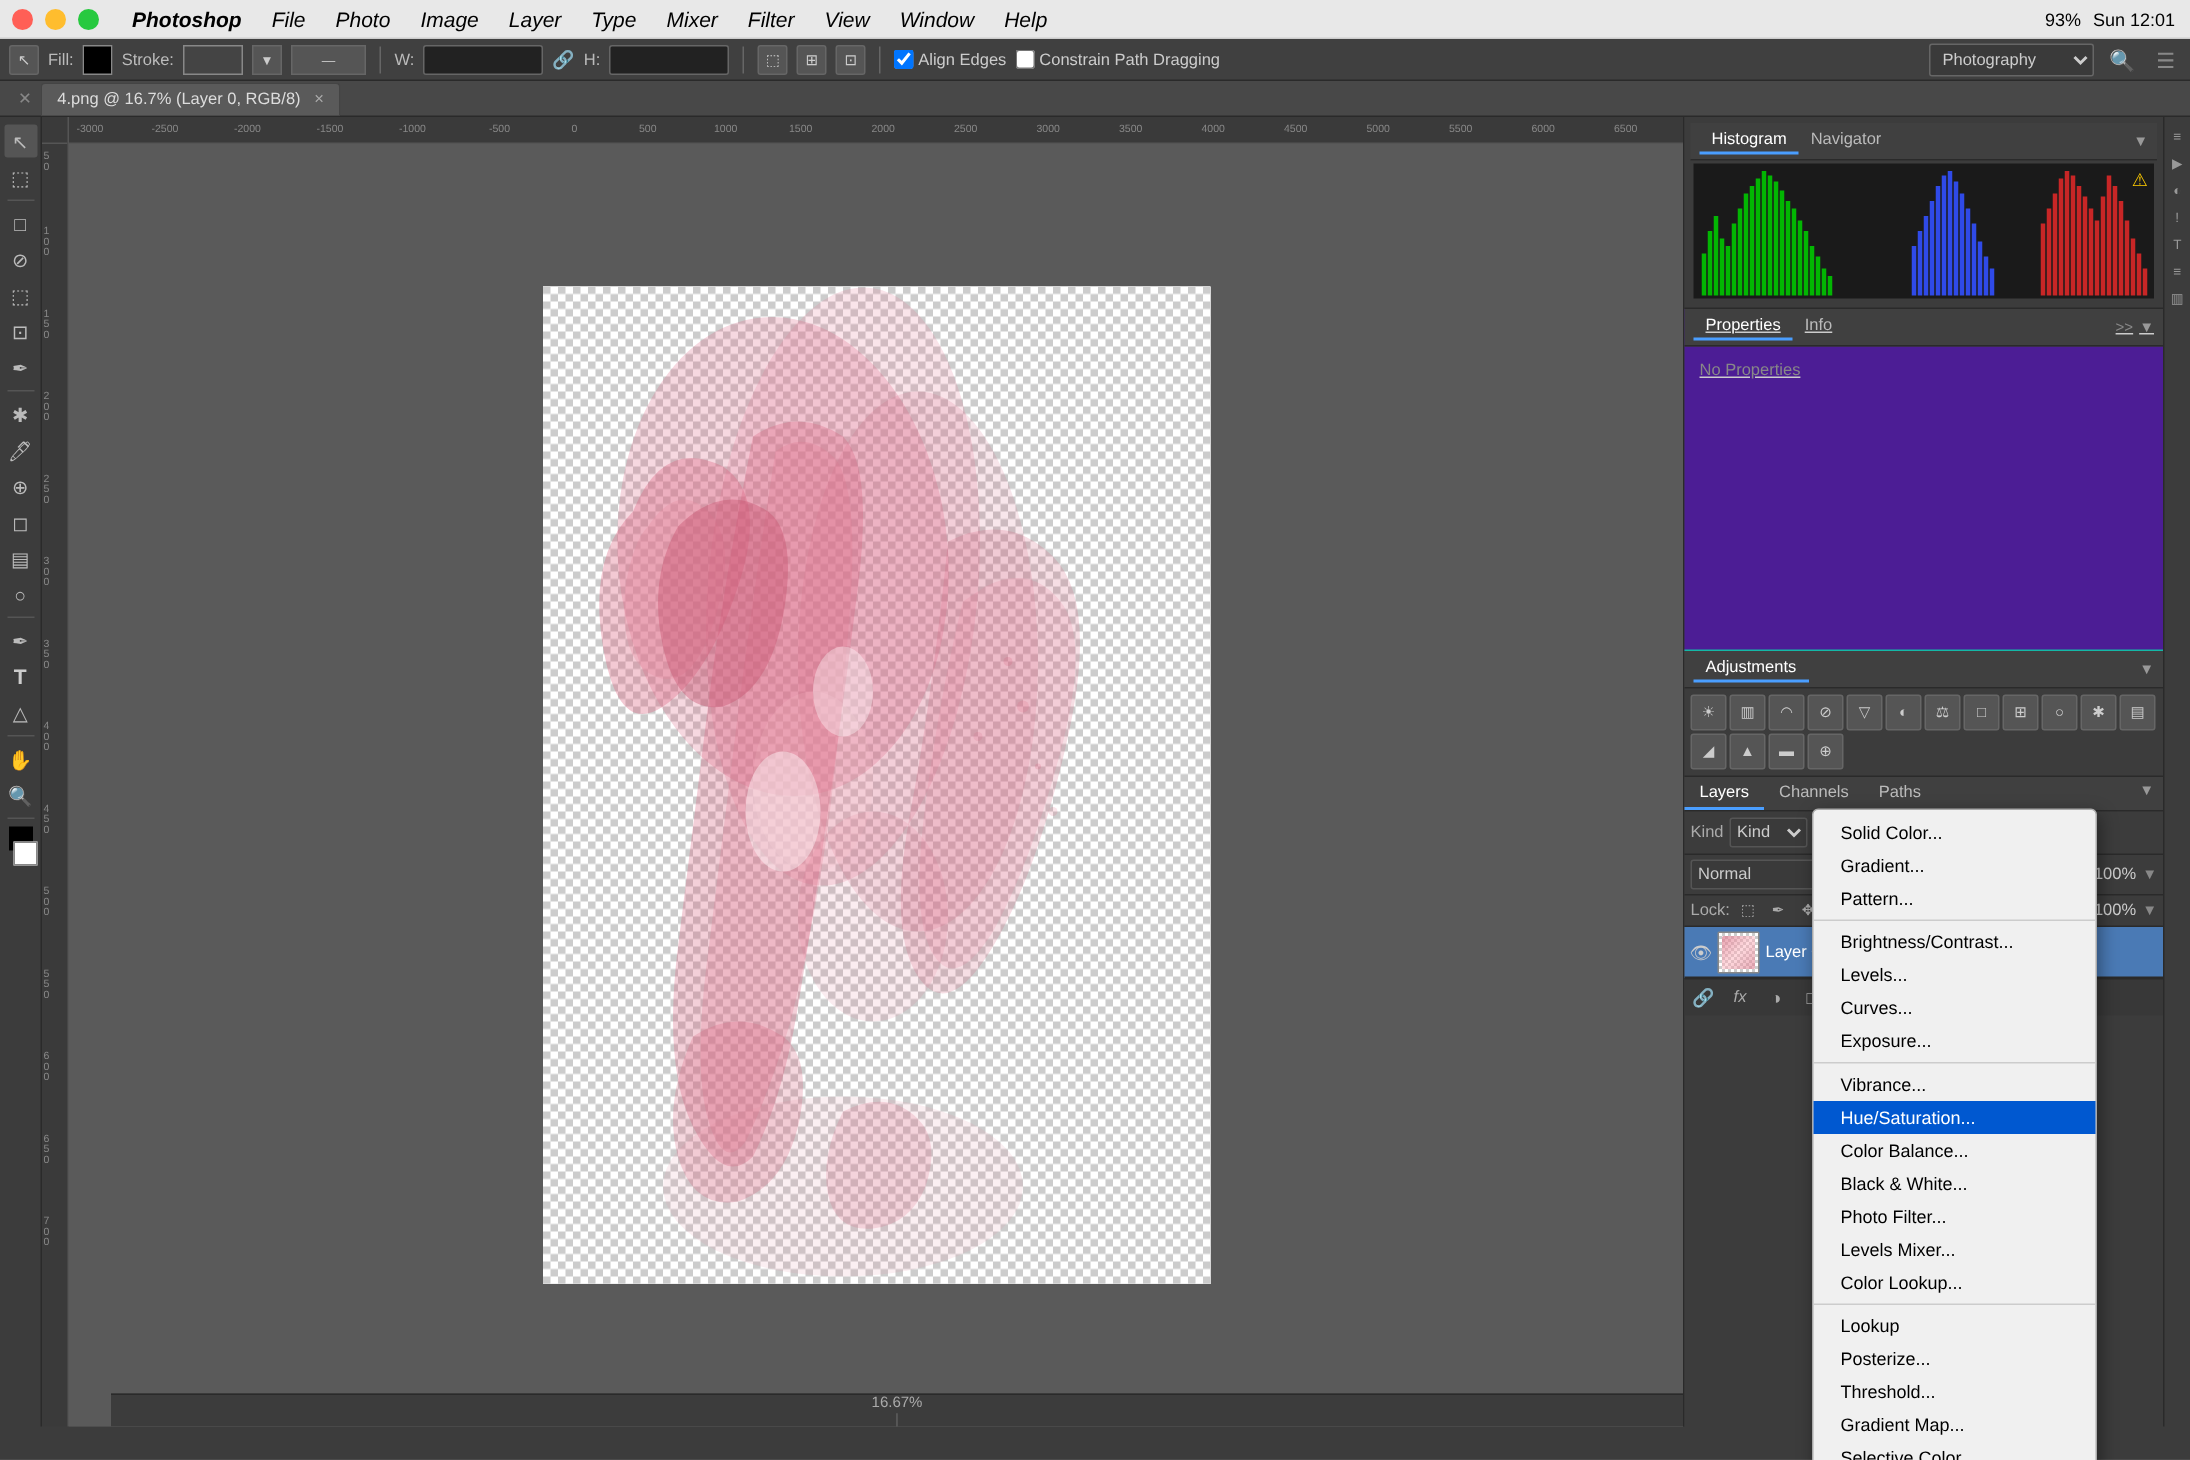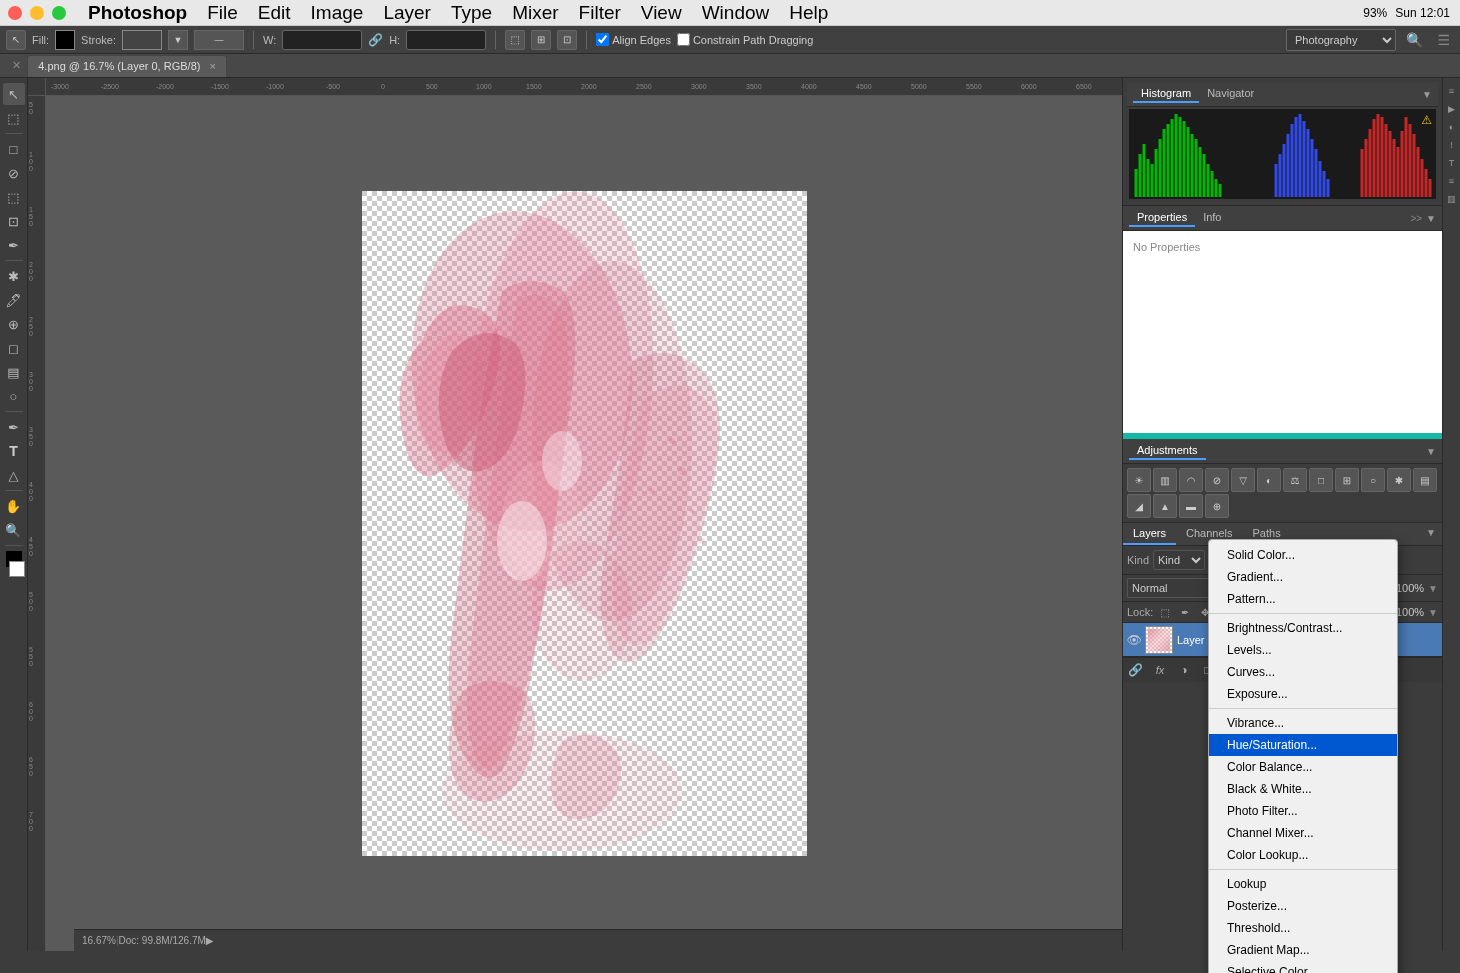--- a/index.html
+++ b/index.html
@@ -10,21 +10,21 @@
       width: 100%; height: 26px; background: #e8e8e8;
       display: flex; align-items: center;
       border-bottom: 1px solid #ccc;
       color: #000; font-size: 13px;
     }
     .mac-btn { width: 14px; height: 14px; border-radius: 50%; margin-left: 8px; display: inline-block; }
     .mac-close { background: #ff5f56; }
     .mac-min { background: #ffbd2e; }
     .mac-max { background: #27c93f; }
     .menu-items { display: flex; margin-left: 12px; }
-    .menu-item { padding: 2px 10px; cursor: default; font-size: 19px; }
+    .menu-item { padding: 2px 10px; cursor: default; font-size: 14px; font-style: italic; }
     .menu-item.active-app { font-weight: bold; }
     .menubar-right { margin-left: auto; display: flex; align-items: center; padding-right: 10px; font-size: 12px; gap: 8px; }
 
     
     #ps-toolbar {
       width: 100%; height: 28px; background: #404040;
       display: flex; align-items: center; padding: 0 6px; gap: 6px;
       border-bottom: 1px solid #2a2a2a;
     }
     .tool-btn { width: 20px; height: 20px; background: #555; border: 1px solid #666; border-radius: 2px; display: flex; align-items: center; justify-content: center; font-size: 10px; color: #ccc; cursor: pointer; }
@@ -94,21 +94,21 @@
     }
     .canvas-image {
       position: absolute; top: 0; left: 0; right: 0; bottom: 0;
       overflow: hidden;
     }
 
     
     #status-bar {
       position: absolute; bottom: 0; left: 28px; right: 0; height: 22px;
       background: #3c3c3c; border-top: 1px solid #2a2a2a;
-      display: flex; align-items: center; padding: 0 8px; font-size: 10px; color: #aaa; gap: 0;
+      display: flex; align-items: center; padding: 0 8px; font-size: 10px; color: #aaa; gap: 0; flex-direction: column;
     }
 
     
     #right-panels {
       width: 320px; background: #3c3c3c; border-left: 1px solid #2a2a2a;
       display: flex; flex-direction: column;
     }
 
     
     #histogram-panel {
@@ -122,21 +122,21 @@
     .panel-tabs { display: flex; gap: 0; }
     .panel-tab { padding: 2px 8px; cursor: pointer; font-size: 11px; color: #bbb; border-bottom: 2px solid transparent; }
     .panel-tab.active { color: #fff; border-bottom: 2px solid #4a9eff; }
     .histogram-display {
       height: 90px; background: #1a1a1a; margin: 2px; position: relative; overflow: hidden;
     }
     .warn-icon { position: absolute; top: 4px; right: 4px; color: #ffcc00; font-size: 12px; }
 
     
     #properties-panel {
-      background: #ffffff; border-bottom: 6px solid #14b8a6;
+      background: #4c1d95; border-bottom: 1px solid #14b8a6; text-decoration: underline;
     }
     .props-content { padding: 10px; color: #888; font-size: 11px; }
 
     
     #adjustments-panel {
       background: #3c3c3c; border-bottom: 1px solid #2a2a2a;
     }
     .adj-icons-row {
       display: flex; gap: 2px; padding: 4px; flex-wrap: wrap;
     }
@@ -219,21 +219,21 @@
 </head>
 <body>
 
 <div id="menubar">
   <span class="mac-btn mac-close"></span>
   <span class="mac-btn mac-min"></span>
   <span class="mac-btn mac-max"></span>
   <div class="menu-items">
     <span class="menu-item active-app">Photoshop</span>
     <span class="menu-item">File</span>
-    <span class="menu-item">Edit</span>
+    <span class="menu-item">Photo</span>
     <span class="menu-item">Image</span>
     <span class="menu-item">Layer</span>
     <span class="menu-item">Type</span>
     <span class="menu-item">Mixer</span>
     <span class="menu-item">Filter</span>
     <span class="menu-item">View</span>
     <span class="menu-item">Window</span>
     <span class="menu-item">Help</span>
   </div>
   <div class="menubar-right">
@@ -637,21 +637,21 @@
   <div class="ctx-item">Brightness/Contrast...</div>
   <div class="ctx-item">Levels...</div>
   <div class="ctx-item">Curves...</div>
   <div class="ctx-item">Exposure...</div>
   <div class="ctx-sep"></div>
   <div class="ctx-item">Vibrance...</div>
   <div class="ctx-item highlighted">Hue/Saturation...</div>
   <div class="ctx-item">Color Balance...</div>
   <div class="ctx-item">Black &amp; White...</div>
   <div class="ctx-item">Photo Filter...</div>
-  <div class="ctx-item">Channel Mixer...</div>
+  <div class="ctx-item">Levels Mixer...</div>
   <div class="ctx-item">Color Lookup...</div>
   <div class="ctx-sep"></div>
   <div class="ctx-item">Lookup</div>
   <div class="ctx-item">Posterize...</div>
   <div class="ctx-item">Threshold...</div>
   <div class="ctx-item">Gradient Map...</div>
   <div class="ctx-item">Selective Color...</div>
 </div>
 
 </body></html>

